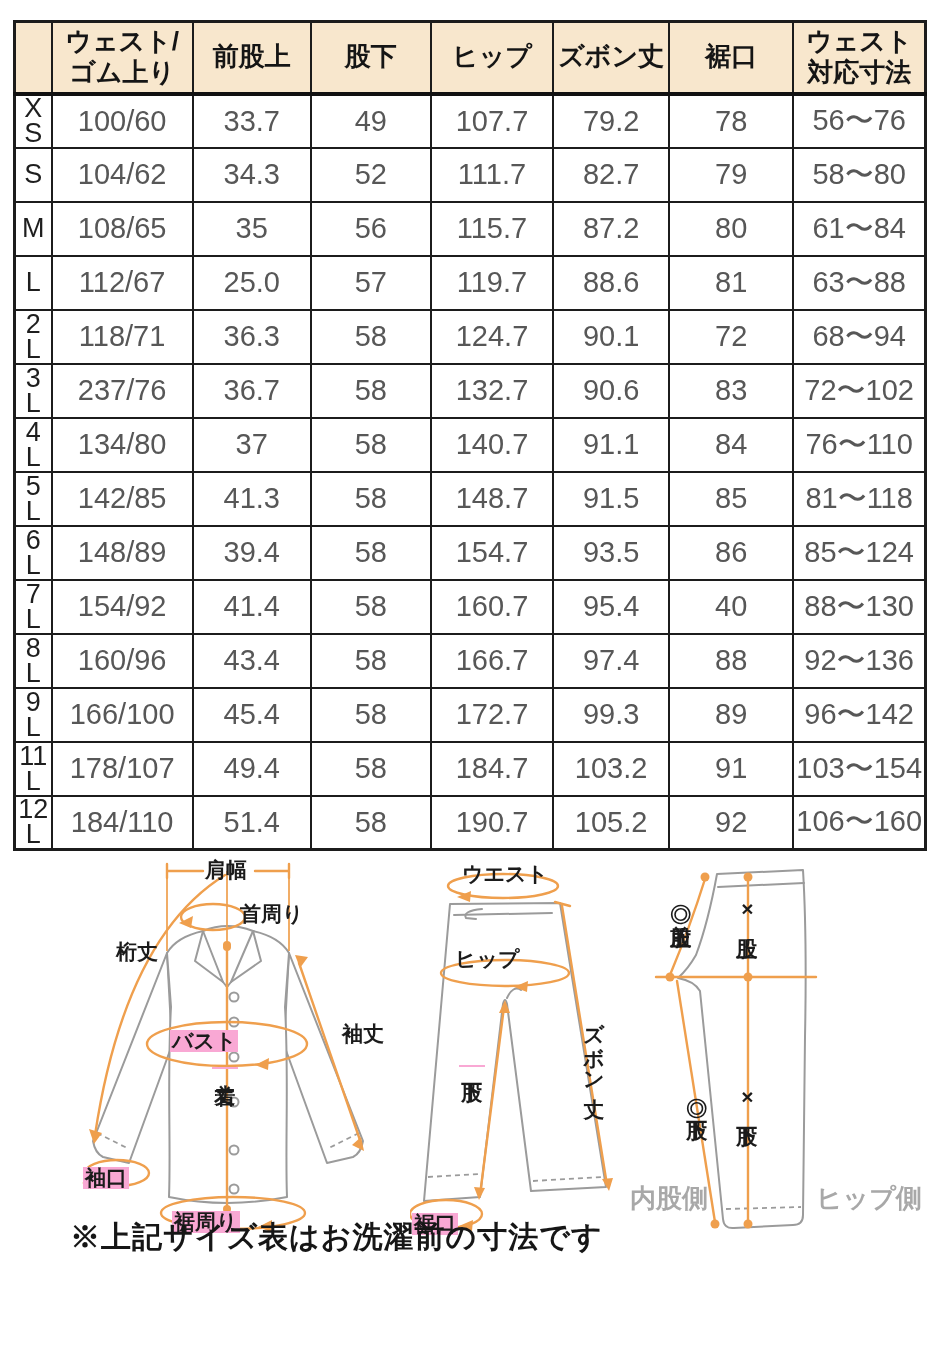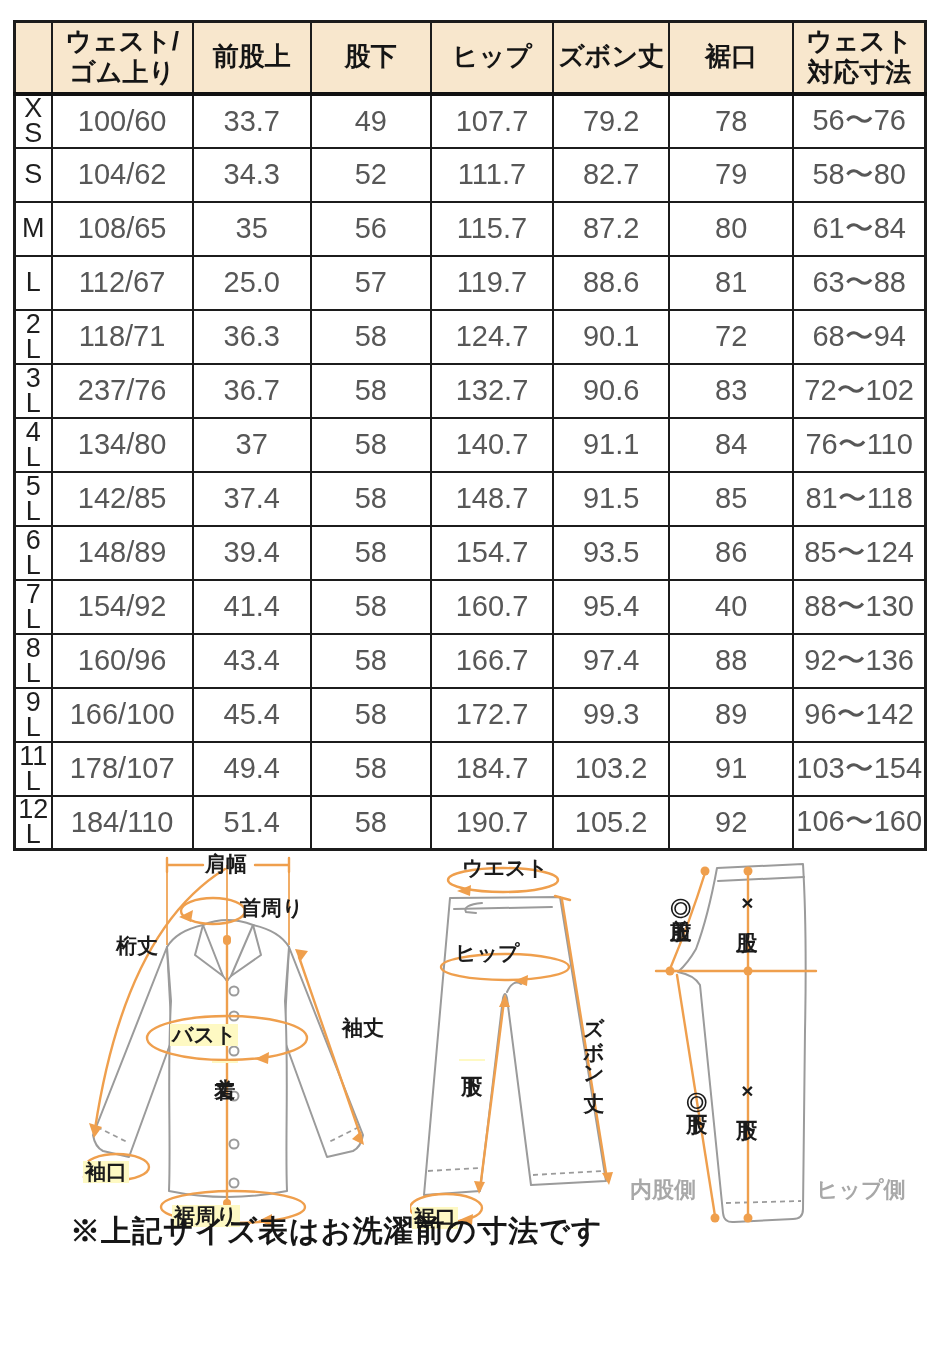--- a/index.html
+++ b/index.html
@@ -11,27 +11,27 @@
     margin:20px 0 0 13px; border:3px solid #1c1c1c; }
   .size-table th, .size-table td { border:2px solid #1c1c1c; text-align:center;
     vertical-align:middle; white-space:pre-line; overflow:hidden; }
   .size-table thead th { background:#f8e7cd; color:#151515; font-weight:bold;
     font-size:26px; line-height:1.22; height:72px; border-bottom:4px solid #111; }
   .size-table tbody th.size { background:#fff; color:#1e1e1e; font-weight:normal;
     font-size:27px; line-height:0.92; }
   .size-table tbody td { color:#575757; font-size:29px; height:54px; }
 
   
-  .bottom { position:relative; width:940px; height:404px; margin-top:0; }
+  .bottom { position:relative; width:940px; height:404px; margin-top:6px; }
   .bottom svg { position:absolute; top:0; }
   .lbl { position:absolute; font-weight:bold; font-size:21px; color:#1b1b1b;
     line-height:1.04; white-space:nowrap; }
   .lbl.v { writing-mode:vertical-rl; text-orientation:upright; letter-spacing:1px; }
-  .lbl.bg { background:#fef9c3; padding:0 2px; }
-  .lbl.gray { color:#a8a8a8; font-size:22px; }
+  .lbl.bg { background:#f9a8d4; padding:0 2px; }
+  .lbl.gray { color:#a8a8a8; font-size:26px; }
   .footnote { position:absolute; left:70px; top:360px; font-size:30px; font-weight:bold;
     color:#161616; letter-spacing:1px; }
 
   .garment { stroke:#9b9b9b; stroke-width:2; fill:#ffffff; stroke-linejoin:round; stroke-linecap:round; }
   .garment-line { stroke:#9b9b9b; stroke-width:2; fill:none; stroke-linecap:round; }
   .garment-dash { stroke:#9b9b9b; stroke-width:1.8; fill:none; stroke-dasharray:5 4; }
   .meas { stroke:#ef9f4d; stroke-width:2.4; fill:none; stroke-linecap:round; }
   .meas-thin { stroke:#ef9f4d; stroke-width:1.7; fill:none; }
   .meas-fill { fill:#ef9f4d; stroke:none; }
 </style>
@@ -137,21 +137,21 @@
           <td>58</td>
           <td>140.7</td>
           <td>91.1</td>
           <td>84</td>
           <td>76〜110</td>
         </tr>
         <tr>
           <th class="size">5
 L</th>
           <td>142/85</td>
-          <td>37.4</td>
+          <td>41.3</td>
           <td>58</td>
           <td>148.7</td>
           <td>91.5</td>
           <td>85</td>
           <td>81〜118</td>
         </tr>
         <tr>
           <th class="size">6
 L</th>
           <td>148/89</td>

